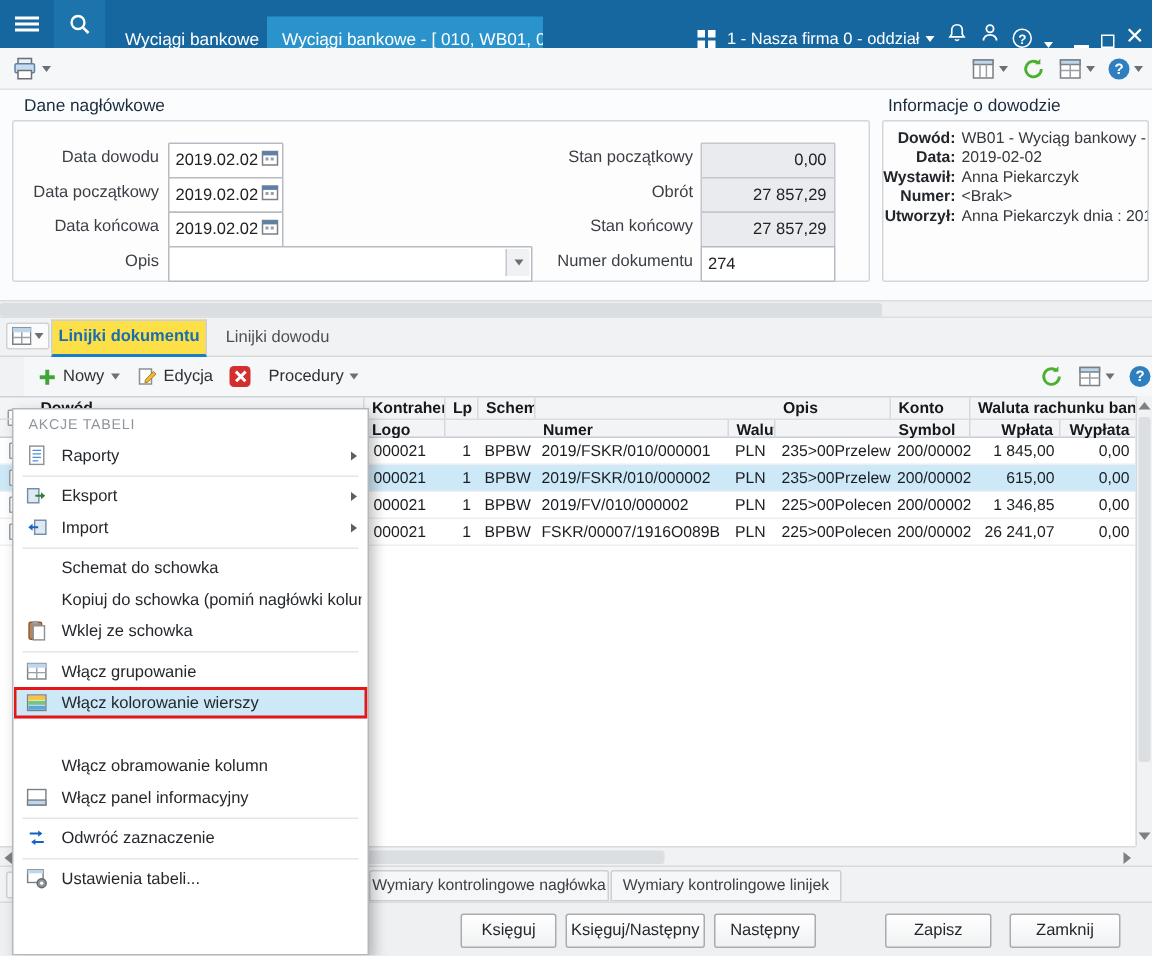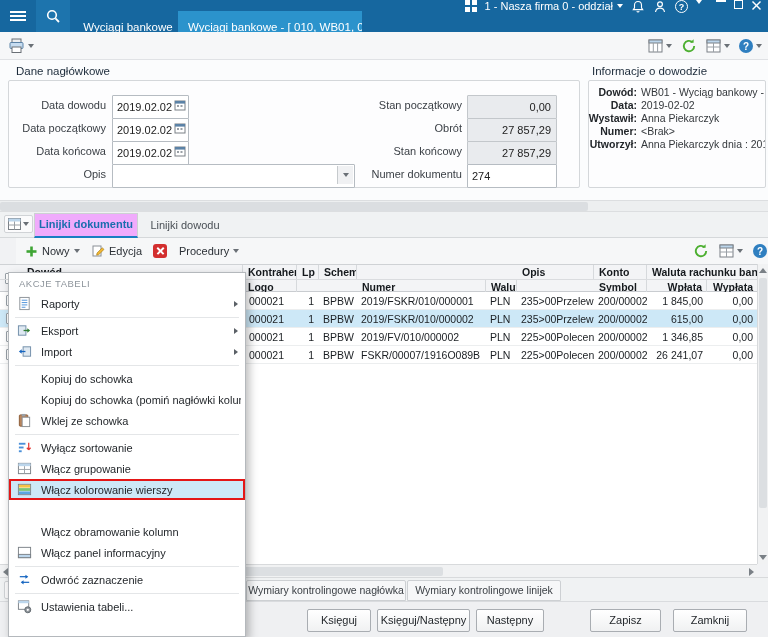--- a/index.html
+++ b/index.html
@@ -4,21 +4,21 @@
 <style>
   *{margin:0;padding:0;box-sizing:border-box}
   html,body{width:768px;height:637px;overflow:hidden}
   body{font-family:"Liberation Sans","DejaVu Sans",sans-serif;font-size:11px;color:#24282c;background:#f1f2f4;position:relative}
   
   .topbar{position:absolute;left:0;top:0;width:768px;height:32px;background:#16679f;color:#fff}
   .tb-btn{position:absolute;top:0;height:32px;display:flex;align-items:center;justify-content:center}
   .hamb span{display:block;width:16px;height:2px;background:#fff;margin:2px 0}
   .toptab{position:absolute;top:11px;height:32px;line-height:32px;color:#fff;font-size:11.5px;white-space:nowrap;overflow:hidden}
   .toptab.active{background:#2b93cc;padding:0 10px}
-  .topright{position:absolute;right:6px;top:0;height:32px;display:flex;align-items:flex-start;gap:8px}
+  .topright{position:absolute;right:6px;top:0;height:32px;display:flex;align-items:flex-end;gap:8px}
   .chev{width:0;height:0;border-left:3.5px solid transparent;border-right:3.5px solid transparent;border-top:4px solid #6a7076}
   .chev.w{border-top-color:#fff}
   .helpcirc{width:13px;height:13px;border:1.3px solid #fff;border-radius:50%;color:#fff;font-size:9px;font-weight:bold;display:flex;align-items:center;justify-content:center}
   .wc-min{width:10px;height:2px;background:#fff}
   .wc-max{width:9px;height:9px;border:1.4px solid #fff}
   
   .toolbar1{position:absolute;left:0;top:32px;width:768px;height:28px;background:#f6f7f8;border-bottom:1px solid #e0e2e5}
   .t1r{position:absolute;right:6px;top:0;height:28px;display:flex;align-items:center;gap:9px}
   .icnbtn{display:flex;align-items:center;gap:3px;cursor:default}
   .helpblue{width:14px;height:14px;border-radius:50%;background:#2f7fc0;color:#fff;font-size:10px;font-weight:bold;display:flex;align-items:center;justify-content:center}
@@ -32,21 +32,21 @@
   .calic{position:absolute;width:12px;height:12px}
   .combobtn{position:absolute;width:16px;height:18px;top:1px;right:1px;background:#f0f1f3;border-left:1px solid #c6cacd;display:flex;align-items:center;justify-content:center}
   .inforow-l{position:absolute;font-weight:bold;font-size:10.5px;color:#22262a;text-align:right;white-space:nowrap}
   .inforow-v{position:absolute;font-size:10.5px;color:#34383c;white-space:nowrap;overflow:hidden}
   
   .splitter{position:absolute;left:0;top:200px;width:768px;height:12px;background:#edeff0;border-top:1px solid #dcdee0;border-bottom:1px solid #dcdee0}
   .splitthumb{position:absolute;left:0;top:1px;width:588px;height:9px;background:#dbdee1;border-radius:2px}
   
   .tabstrip{position:absolute;left:0;top:212px;width:768px;height:26px;background:#f0f2f3;border-bottom:1px solid #d5d8da}
   .dtab{position:absolute;top:1px;height:25px;text-align:center;font-size:11px}
-  .dtab.active{background:#f0abfc;border:1px solid #cdd0d3;border-bottom:2px solid #1a7ec2;color:#1a6eae;font-weight:bold;line-height:21px}
+  .dtab.active{background:#fde047;border:1px solid #cdd0d3;border-bottom:2px solid #1a7ec2;color:#1a6eae;font-weight:bold;line-height:21px}
   .dtab.inactive{color:#4a5056;line-height:25px}
   .tblmenu{position:absolute;display:flex;align-items:center;gap:2px;padding:2px 3px;border:1px solid #d0d3d6;background:#fbfbfc;border-radius:2px}
   
   .toolbar2{position:absolute;left:16px;top:238px;width:768px;height:26px;background:#f6f7f8}
   .t2btn{position:absolute;top:3px;height:20px;display:flex;align-items:center;gap:4px;padding:0 5px;font-size:11px;color:#2b3036}
   .t2r{position:absolute;right:8px;top:0;height:26px;display:flex;align-items:center;gap:10px}
   .delic{width:14px;height:14px;background:#d32f2f;border-radius:3px;position:relative}
   .delic:before,.delic:after{content:"";position:absolute;left:2.5px;top:6px;width:9px;height:1.8px;background:#fff}
   .delic:before{transform:rotate(45deg)}.delic:after{transform:rotate(-45deg)}
   
@@ -461,49 +461,38 @@
           <path d="M5 5.5L2 8l3 2.5z" fill="#1565c0"></path>
         </svg>
       </span>
     <span class="mi-label">Import</span>
       <span class="mi-sub"></span>
   </div>
   <div class="menu-sep"></div>
 
   <div class="menu-item">
     <span class="mi-icon"></span>
-      <span class="mi-label">Kopiuj do schowka</span>
+      <span class="mi-label">Schemat do schowka</span>
   </div>
   <div class="menu-item">
     <span class="mi-icon"></span>
       <span class="mi-label">Kopiuj do schowka (pomiń nagłówki kolumn)</span>
   </div>
   <div class="menu-item">
     <span class="mi-icon">
         <svg width="15" height="15" viewBox="0 0 16 16">
           <rect x="2.5" y="2" width="9" height="12" rx="1" fill="#b9855c" stroke="#8a5a33"></rect>
           <rect x="5" y="1" width="4" height="2.5" fill="#9aa0a6"></rect>
           <rect x="5.5" y="4.5" width="8" height="10" fill="#fff" stroke="#8a9096"></rect>
         </svg>
       </span>
     <span class="mi-label">Wklej ze schowka</span>
   </div>
   <div class="menu-sep"></div>
 
-  <div class="menu-item">
-    <span class="mi-icon">
-        <svg width="15" height="15" viewBox="0 0 16 16">
-          <rect x="2" y="3" width="7" height="2" fill="#4a90d9"></rect>
-          <rect x="2" y="7" width="5" height="2" fill="#4a90d9"></rect>
-          <rect x="2" y="11" width="3" height="2" fill="#4a90d9"></rect>
-          <path d="M12.5 3v7.5M12.5 10.5l-2-2.2M12.5 10.5l2-2.2" stroke="#e53935" fill="none" stroke-width="1.3"></path>
-        </svg>
-      </span>
-    <span class="mi-label">Wyłącz sortowanie</span>
-  </div>
   <div class="menu-item">
     <span class="mi-icon">
         <svg width="15" height="15" viewBox="0 0 16 16">
           <rect x="1.5" y="2.5" width="13" height="11" fill="#fff" stroke="#7a8086"></rect>
           <rect x="1.5" y="2.5" width="13" height="3" fill="#bcd6ec"></rect>
           <line x1="1.5" y1="9" x2="14.5" y2="9" stroke="#9aa0a6"></line>
           <line x1="8" y1="5.5" x2="8" y2="13.5" stroke="#9aa0a6"></line>
         </svg>
       </span>
     <span class="mi-label">Włącz grupowanie</span>

